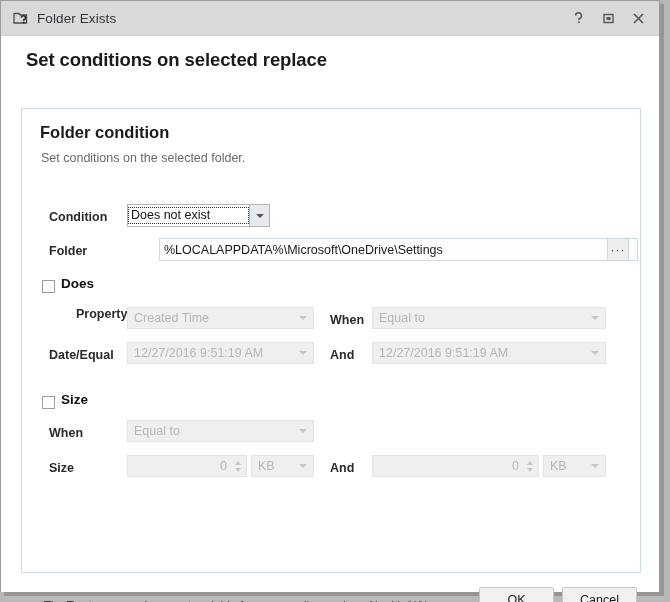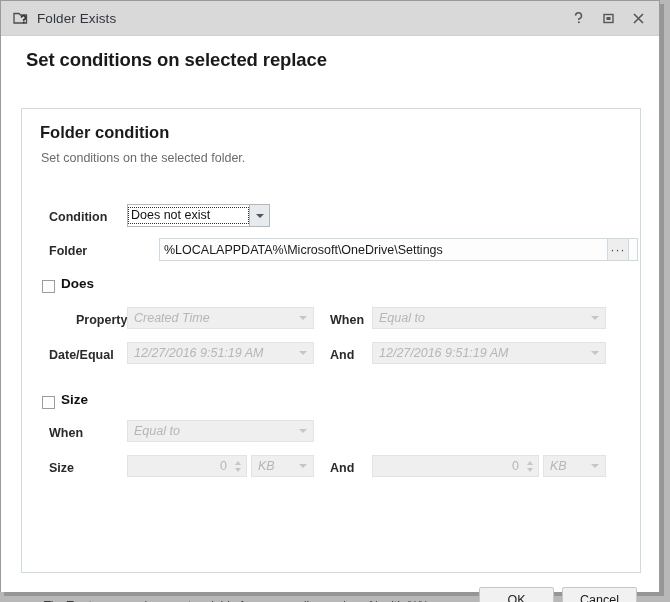--- a/index.html
+++ b/index.html
@@ -236,21 +236,20 @@
     align-items: center;
     cursor: default;
   }
   .dcombo .dtxt {
     flex: 1;
     padding-left: 6px;
     font-size: 12.5px;
     color: #b6b6b6;
     white-space: nowrap;
     overflow: hidden;
-    font-style: italic;
   }
   .dcombo .darrow {
     width: 20px;
     display: flex;
     align-items: center;
     justify-content: center;
   }
 
   
   .dspin {
@@ -394,21 +393,21 @@
 
       <div class="lbl" style="left:19px; top:135px;">Folder</div>
       <div class="field" style="left:105px; top:129px; width:479px; height:23px;margin-left:32px;">
         <span class="val">%LOCALAPPDATA%\Microsoft\OneDrive\Settings</span>
       </div>
       <div class="browse" style="left:585px; top:129px; height:23px;">···</div>
 
       <div class="chk" style="left:20px; top:171px;"></div>
       <div class="grp-title" style="left:39px; top:167px;">Does</div>
 
-      <div class="lbl" style="left:19px; top:204px;padding-left:27px;">Property</div>
+      <div class="lbl" style="left:19px; top:198px;padding-left:27px;">Property</div>
       <div class="dcombo" style="left:105px; top:198px; width:187px; height:22px;">
         <span class="dtxt">Created Time</span>
         <span class="darrow">
             <span class="tri dim"></span>
           </span>
       </div>
 
       <div class="lbl" style="left:300px; top:204px;">When</div>
       <div class="dcombo" style="left:350px; top:198px; width:234px; height:22px;">
         <span class="dtxt">Equal to</span>

